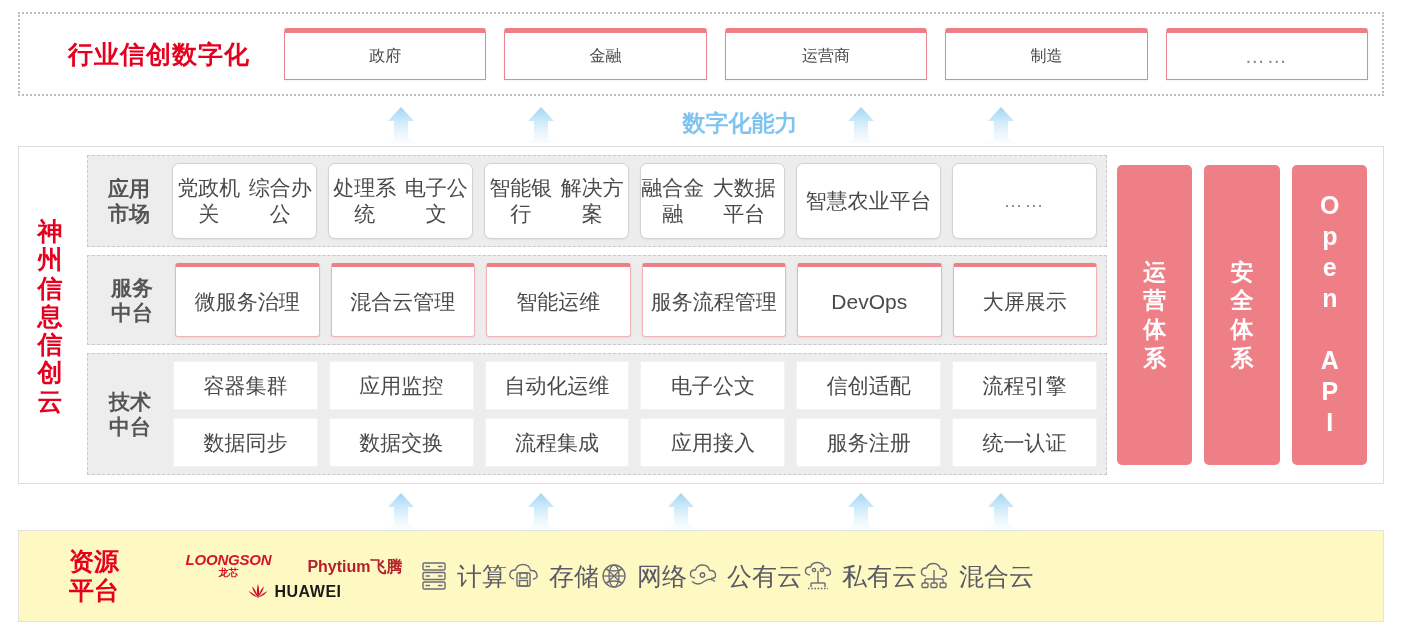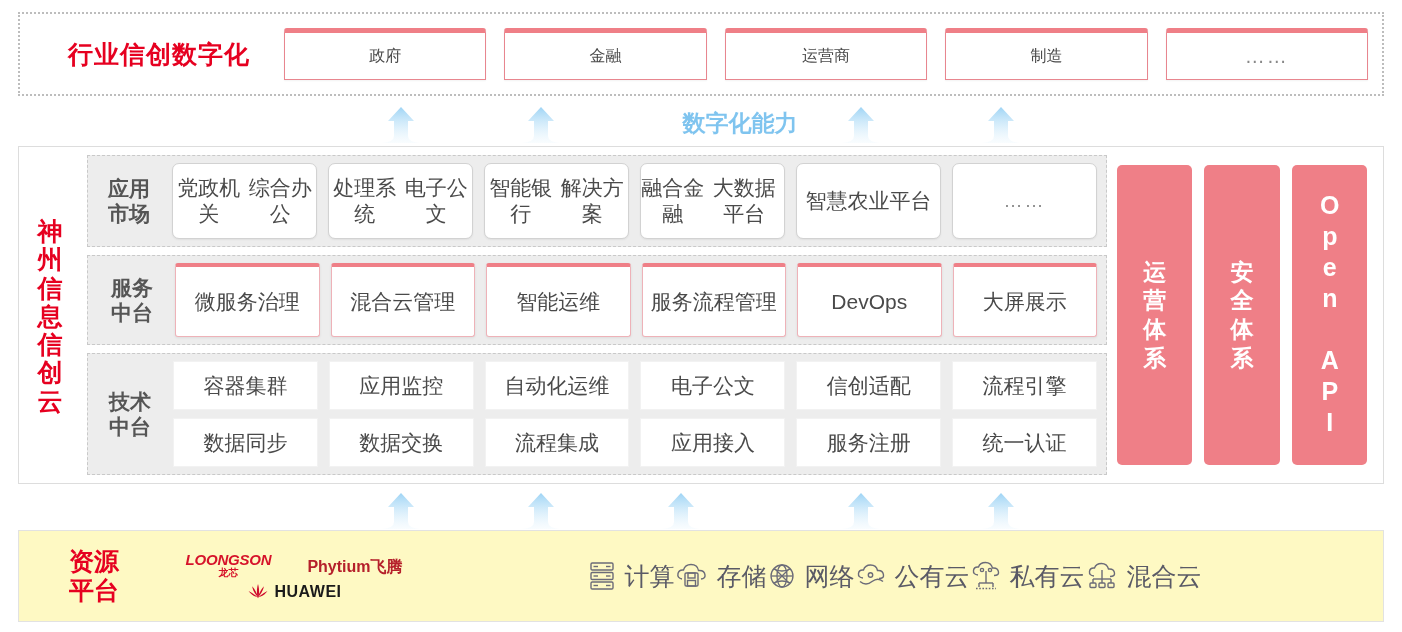--- a/index.html
+++ b/index.html
@@ -134,21 +134,21 @@
   .loongson{display:flex;flex-direction:column;align-items:center;line-height:1;}
   .loongson .en{
     color:#d6132a;font-weight:bold;font-size:15px;font-style:italic;letter-spacing:-.2px;
   }
   .loongson .cn{color:#d6132a;font-weight:bold;font-size:10px;margin-top:1px;}
   .phytium{color:#b5202b;font-weight:bold;font-size:16px;}
   .huawei{display:flex;align-items:center;gap:6px;}
   .huawei .mark{width:22px;height:18px;}
   .huawei .txt{color:#1a1a1a;font-weight:bold;font-size:16px;letter-spacing:.5px;}
 
-  .res-items{flex:1 1 auto;display:flex;align-items:center;justify-content:center;padding-right:14px;}
+  .res-items{flex:1 1 auto;display:flex;align-items:center;justify-content:flex-start;padding-right:14px;}
   .res-item{display:flex;align-items:center;gap:8px;font-size:25px;color:#5a5a66;}
   .res-item svg{display:block;}
 </style>
 </head>
 <body>
 
 <div class="page">
 
   <div class="industry-band">
     <div class="industry-title">行业信创数字化</div>

